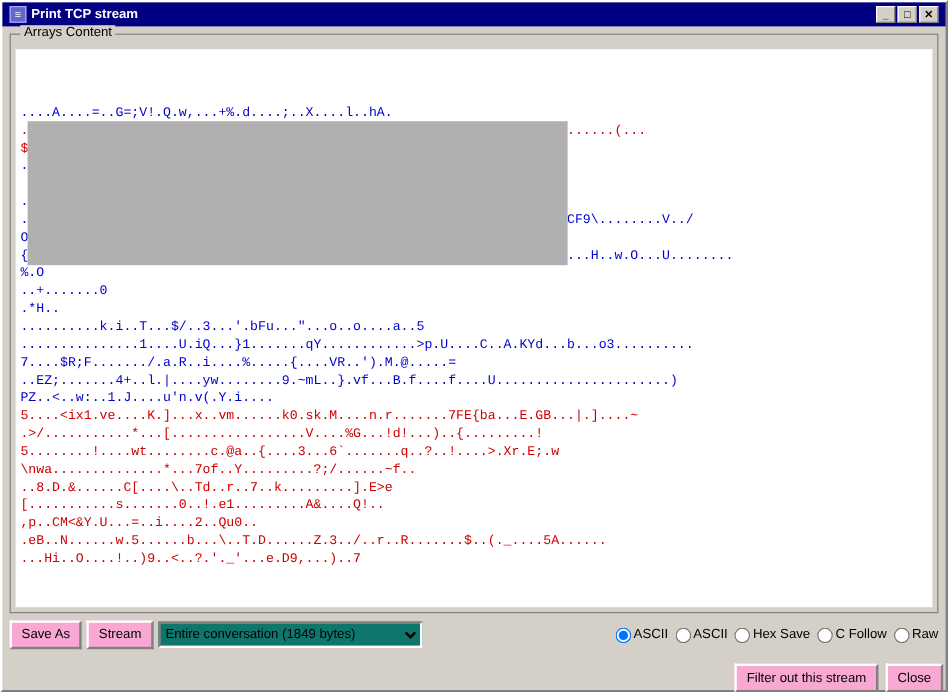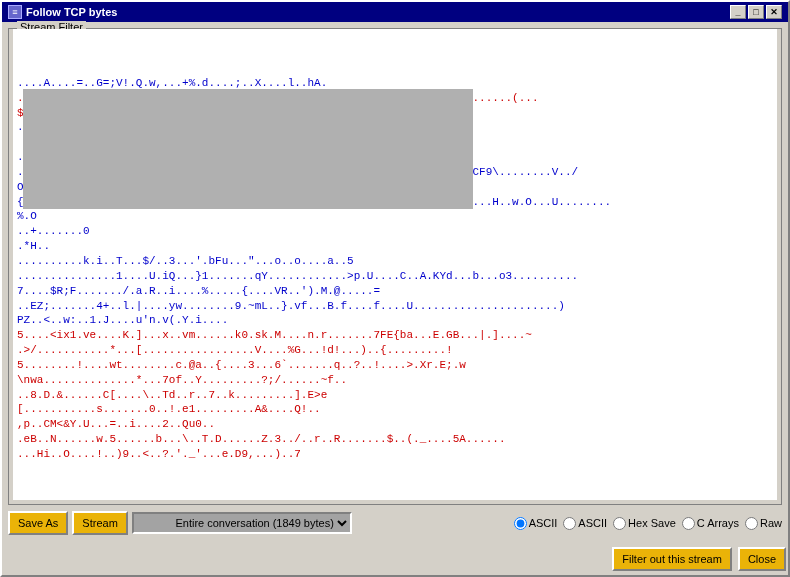--- a/index.html
+++ b/index.html
@@ -91,21 +91,21 @@
       background: #d4d0c8;
       padding: 0 3px;
       font-size: 11px;
       font-family: Tahoma, Arial, sans-serif;
     }
     .stream-content {
       flex: 1;
       overflow: auto;
       padding: 4px;
       background: white;
-      margin: 0 4px 4px 4px;
+      margin: 12px 4px 4px 4px;
       font-size: 11px;
       line-height: 1.3;
       color: #0000cc;
       white-space: pre;
       position: relative;
     }
     .redacted-box {
       position: absolute;
       top: 60px;
       left: 10px;
@@ -115,21 +115,21 @@
       border: none;
     }
     .bottom-controls {
       display: flex;
       align-items: center;
       gap: 4px;
       height: 28px;
       flex-shrink: 0;
     }
     .btn {
-      background: #eab308;
+      background: #f9a8d4;
       border: 2px solid;
       border-top-color: #ffffff;
       border-left-color: #ffffff;
       border-right-color: #808080;
       border-bottom-color: #808080;
       padding: 2px 8px;
       font-size: 11px;
       font-family: Tahoma, Arial, sans-serif;
       cursor: pointer;
       height: 24px;
@@ -139,28 +139,27 @@
     }
     .dropdown-wrapper {
       display: flex;
       align-items: center;
       flex: 1;
     }
     select.combo {
       height: 22px;
       font-size: 11px;
       font-family: Tahoma, Arial, sans-serif;
-      background: #a3a3a3;
+      background: #0f766e;
       border: 2px solid;
       border-top-color: #808080;
       border-left-color: #808080;
       border-right-color: #ffffff;
       border-bottom-color: #ffffff;
       width: 220px;
-      text-align: right;
     }
     .radio-group {
       display: flex;
       align-items: flex-end;
       gap: 6px;
       font-size: 11px;
       font-family: Tahoma, Arial, sans-serif;
     }
     .radio-item {
       display: flex;
@@ -190,33 +189,33 @@
     .line-blue { color: #0000cc; }
   </style>
 </head>
 <body>
 
 <div class="window">
 
   <div class="title-bar">
     <div class="title-bar-left">
       <div class="title-bar-icon">≡</div>
-      <span>Follow TCP bytes</span>
+      <span>Print TCP stream</span>
     </div>
     <div class="title-bar-buttons">
       <div class="title-btn">_</div>
       <div class="title-btn">□</div>
       <div class="title-btn">✕</div>
     </div>
   </div>
 
   <div class="window-body">
 
     <div class="group-box">
-      <span class="group-box-label">Stream Filter</span>
+      <span class="group-box-label">Arrays Content</span>
       <div class="stream-content" id="stream-content">
         <div class="redacted-box"></div>
         <div class="stream-text" id="stream-text"><div class="line-blue">....A....=..G=;V!.Q.w,...+%.d....;..X....l..hA.</div><div class="line-red">..d.b.................c........&amp;..G=;....w...._.|b..+.k..)..G....~.........(...</div><div class="line-red">$..!...0...0.........G:....&gt;2K.uT`..j0</div><div class="line-blue">.*H..</div><div class="line-blue"></div><div class="line-blue"></div><div class="line-blue"></div><div class="line-blue">                                                          ..</div><div class="line-blue">.*H..</div><div class="line-blue">..........0..........5C.$.i.xNj.X........!.2..-)..T|......@.......a..CF9\........V../</div><div class="line-blue">O....u..(n]]......Y.Yw.._X..........B..V...1...=1..I..</div><div class="line-blue">{%...6......g0e0...U.#..0.........U.q1kH.....0...U..........^O...3.&amp;....H..w.O...U........</div><div class="line-blue">%.O</div><div class="line-blue">..+.......0</div><div class="line-blue">.*H..</div><div class="line-blue">..........k.i..T...$/..3...'.bFu..."...o..o....a..5</div><div class="line-blue">...............1....U.iQ...}1.......qY............&gt;p.U....C..A.KYd...b...o3..........</div><div class="line-blue">7....$R;F......./.a.R..i....%.....{....VR..').M.@.....=</div><div class="line-blue">..EZ;.......4+..l.|....yw........9.~mL..}.vf...B.f....f....U......................)</div><div class="line-blue">PZ..&lt;..w:..1.J....u'n.v(.Y.i....</div><div class="line-red">5....&lt;ix1.ve....K.]...x..vm......k0.sk.M....n.r.......7FE{ba...E.GB...|.]....~</div><div class="line-red">.&gt;/...........*...[.................V....%G...!d!...)..{.........!</div><div class="line-red">5........!....wt........c.@a..{....3...6`.......q..?..!....&gt;.Xr.E;.w</div><div class="line-red">\nwa..............*...7of..Y.........?;/......~f..</div><div class="line-red">..8.D.&amp;......C[....\..Td..r..7..k.........].E&gt;e</div><div class="line-red">[...........s.......0..!.e1.........A&amp;....Q!..</div><div class="line-red">,p..CM&lt;&amp;Y.U...=..i....2..Qu0..</div><div class="line-red">.eB..N......w.5......b...\..T.D......Z.3../..r..R.......$..(._....5A......</div><div class="line-red">...Hi..O....!..)9..&lt;..?.'._'...e.D9,...)..7</div><div class="line-red"></div></div>
       </div>
     </div>
 
     <div class="bottom-controls">
       <button class="btn">Save As</button>
       <button class="btn">Stream</button>
       <div class="dropdown-wrapper">
@@ -230,21 +229,21 @@
           <label class="radio-item">
             <input type="radio" name="display-mode" value="EBCDIC" style="">
             <span>ASCII</span>
           </label>
           <label class="radio-item">
             <input type="radio" name="display-mode" value="Hex Dump" style="">
             <span>Hex Save</span>
           </label>
           <label class="radio-item">
             <input type="radio" name="display-mode" value="C Arrays" style="">
-            <span>C Arrays</span>
+            <span>C Follow</span>
           </label>
           <label class="radio-item">
             <input type="radio" name="display-mode" value="Raw" style="">
             <span>Raw</span>
           </label>
         </div>
     </div>
 
   </div>
 

